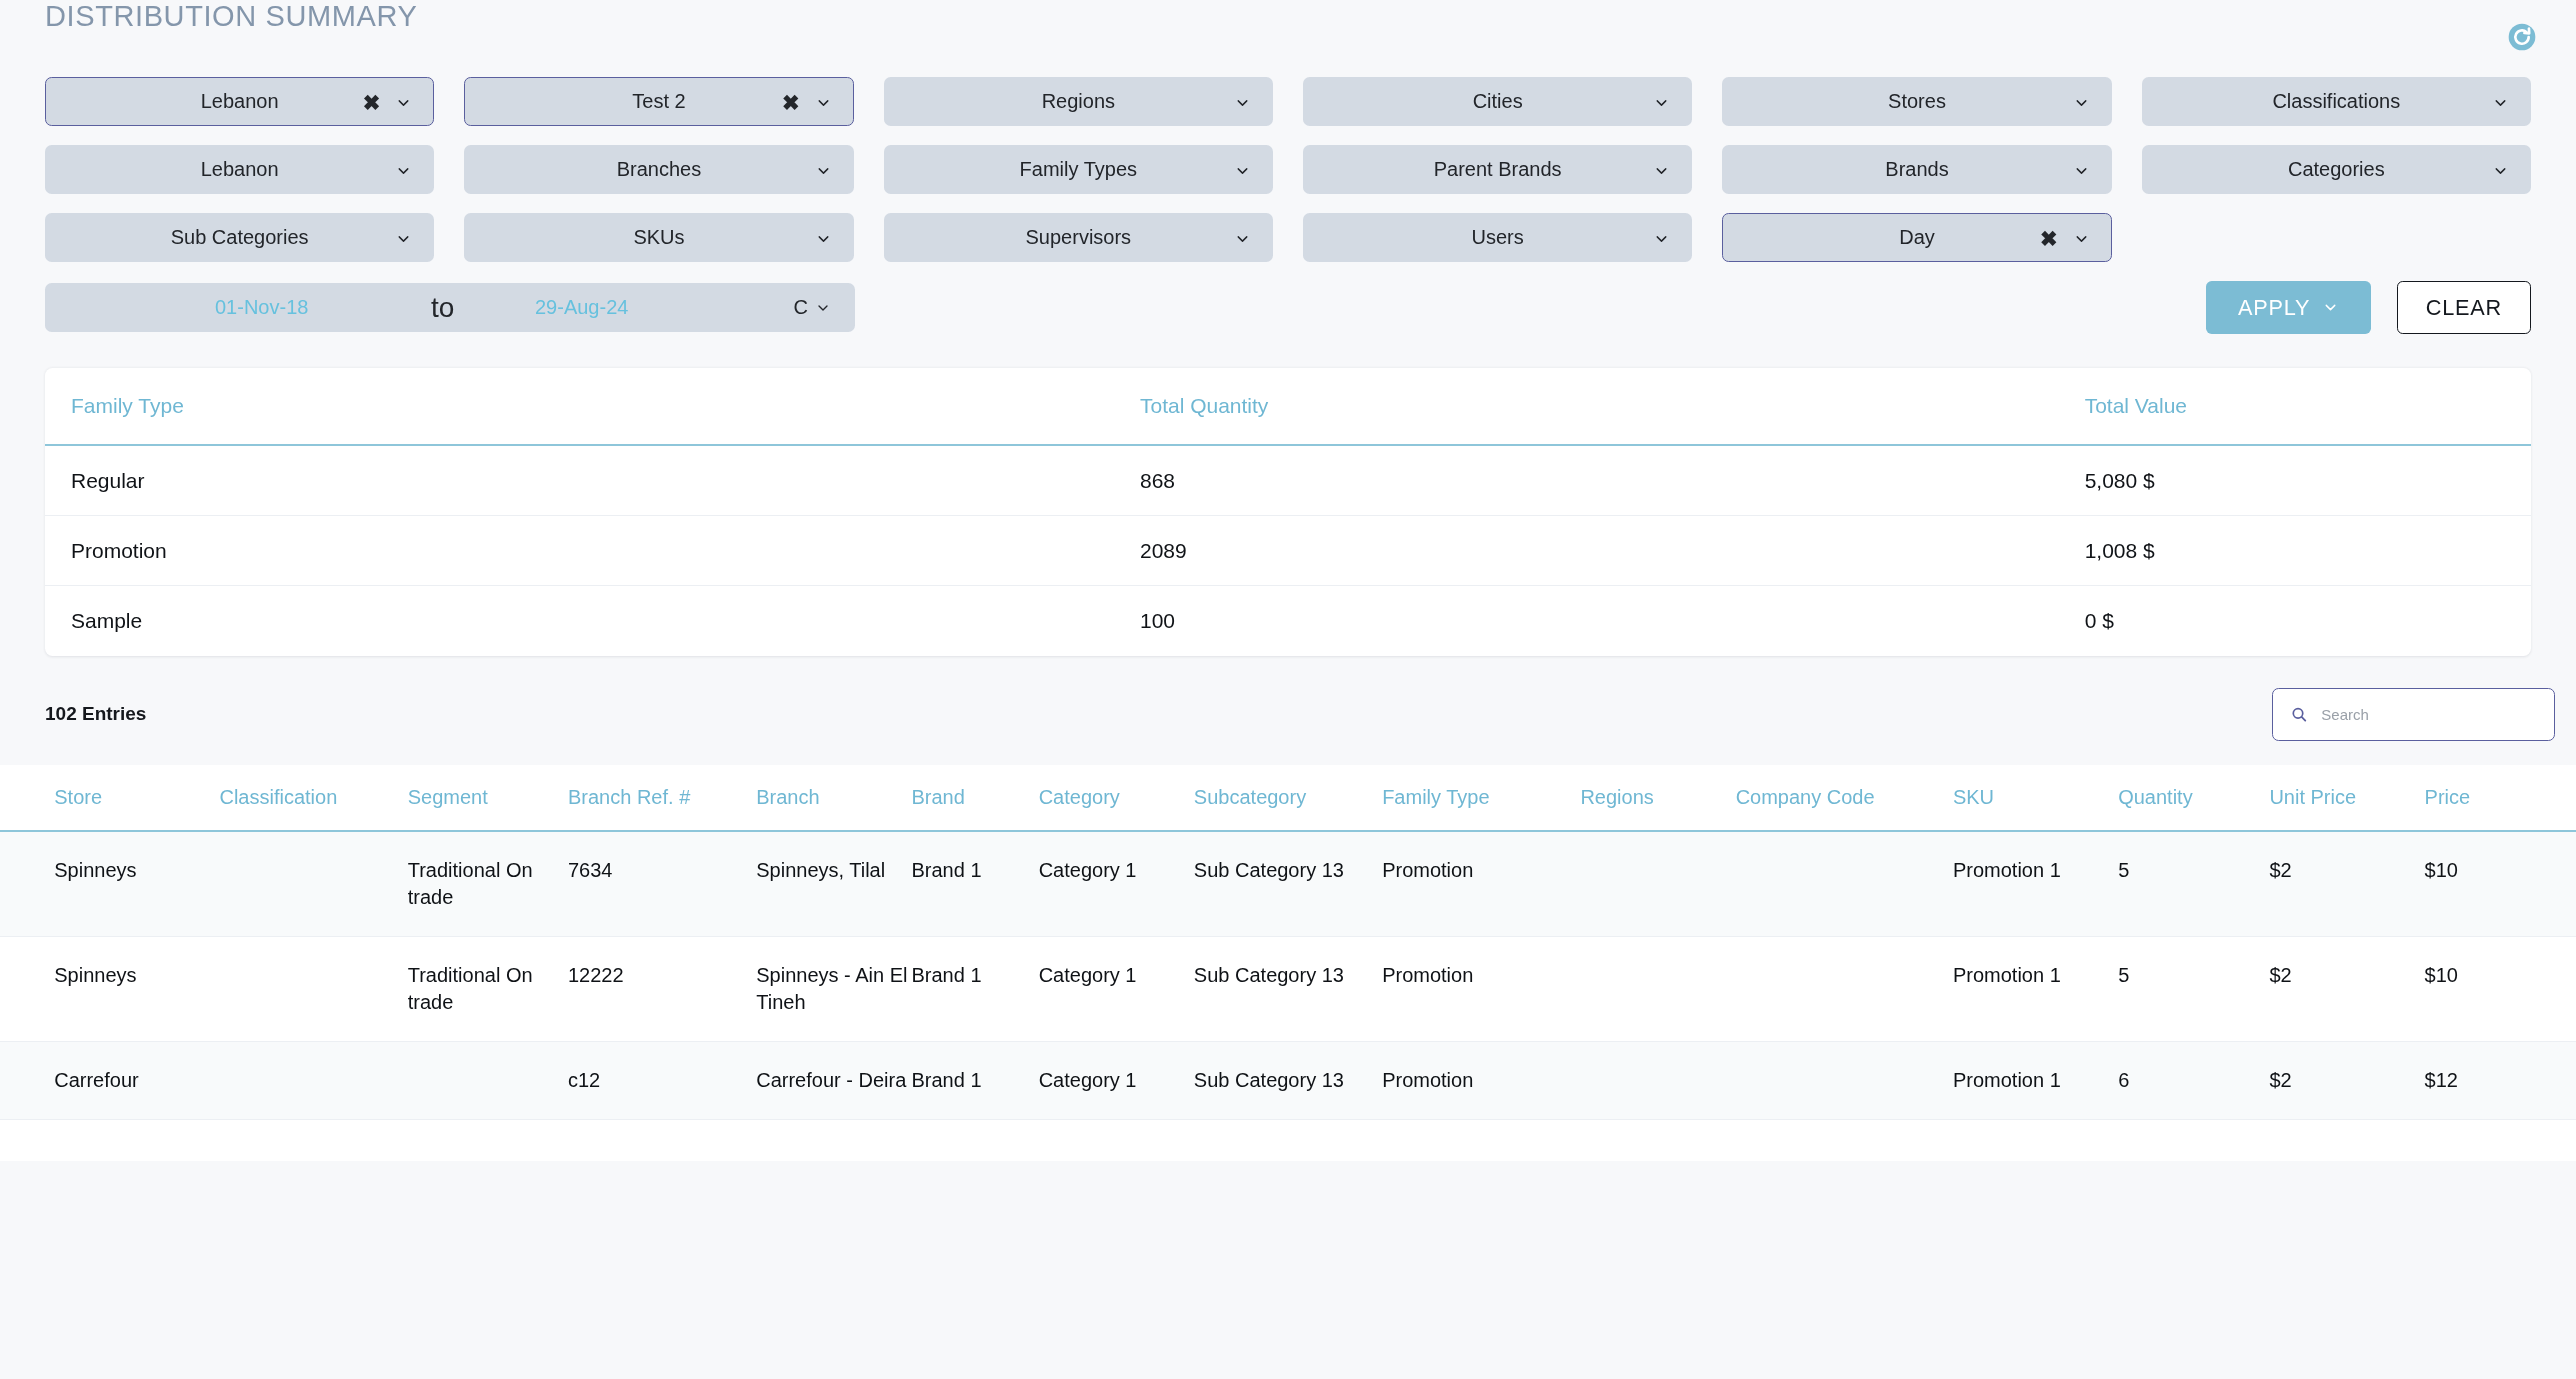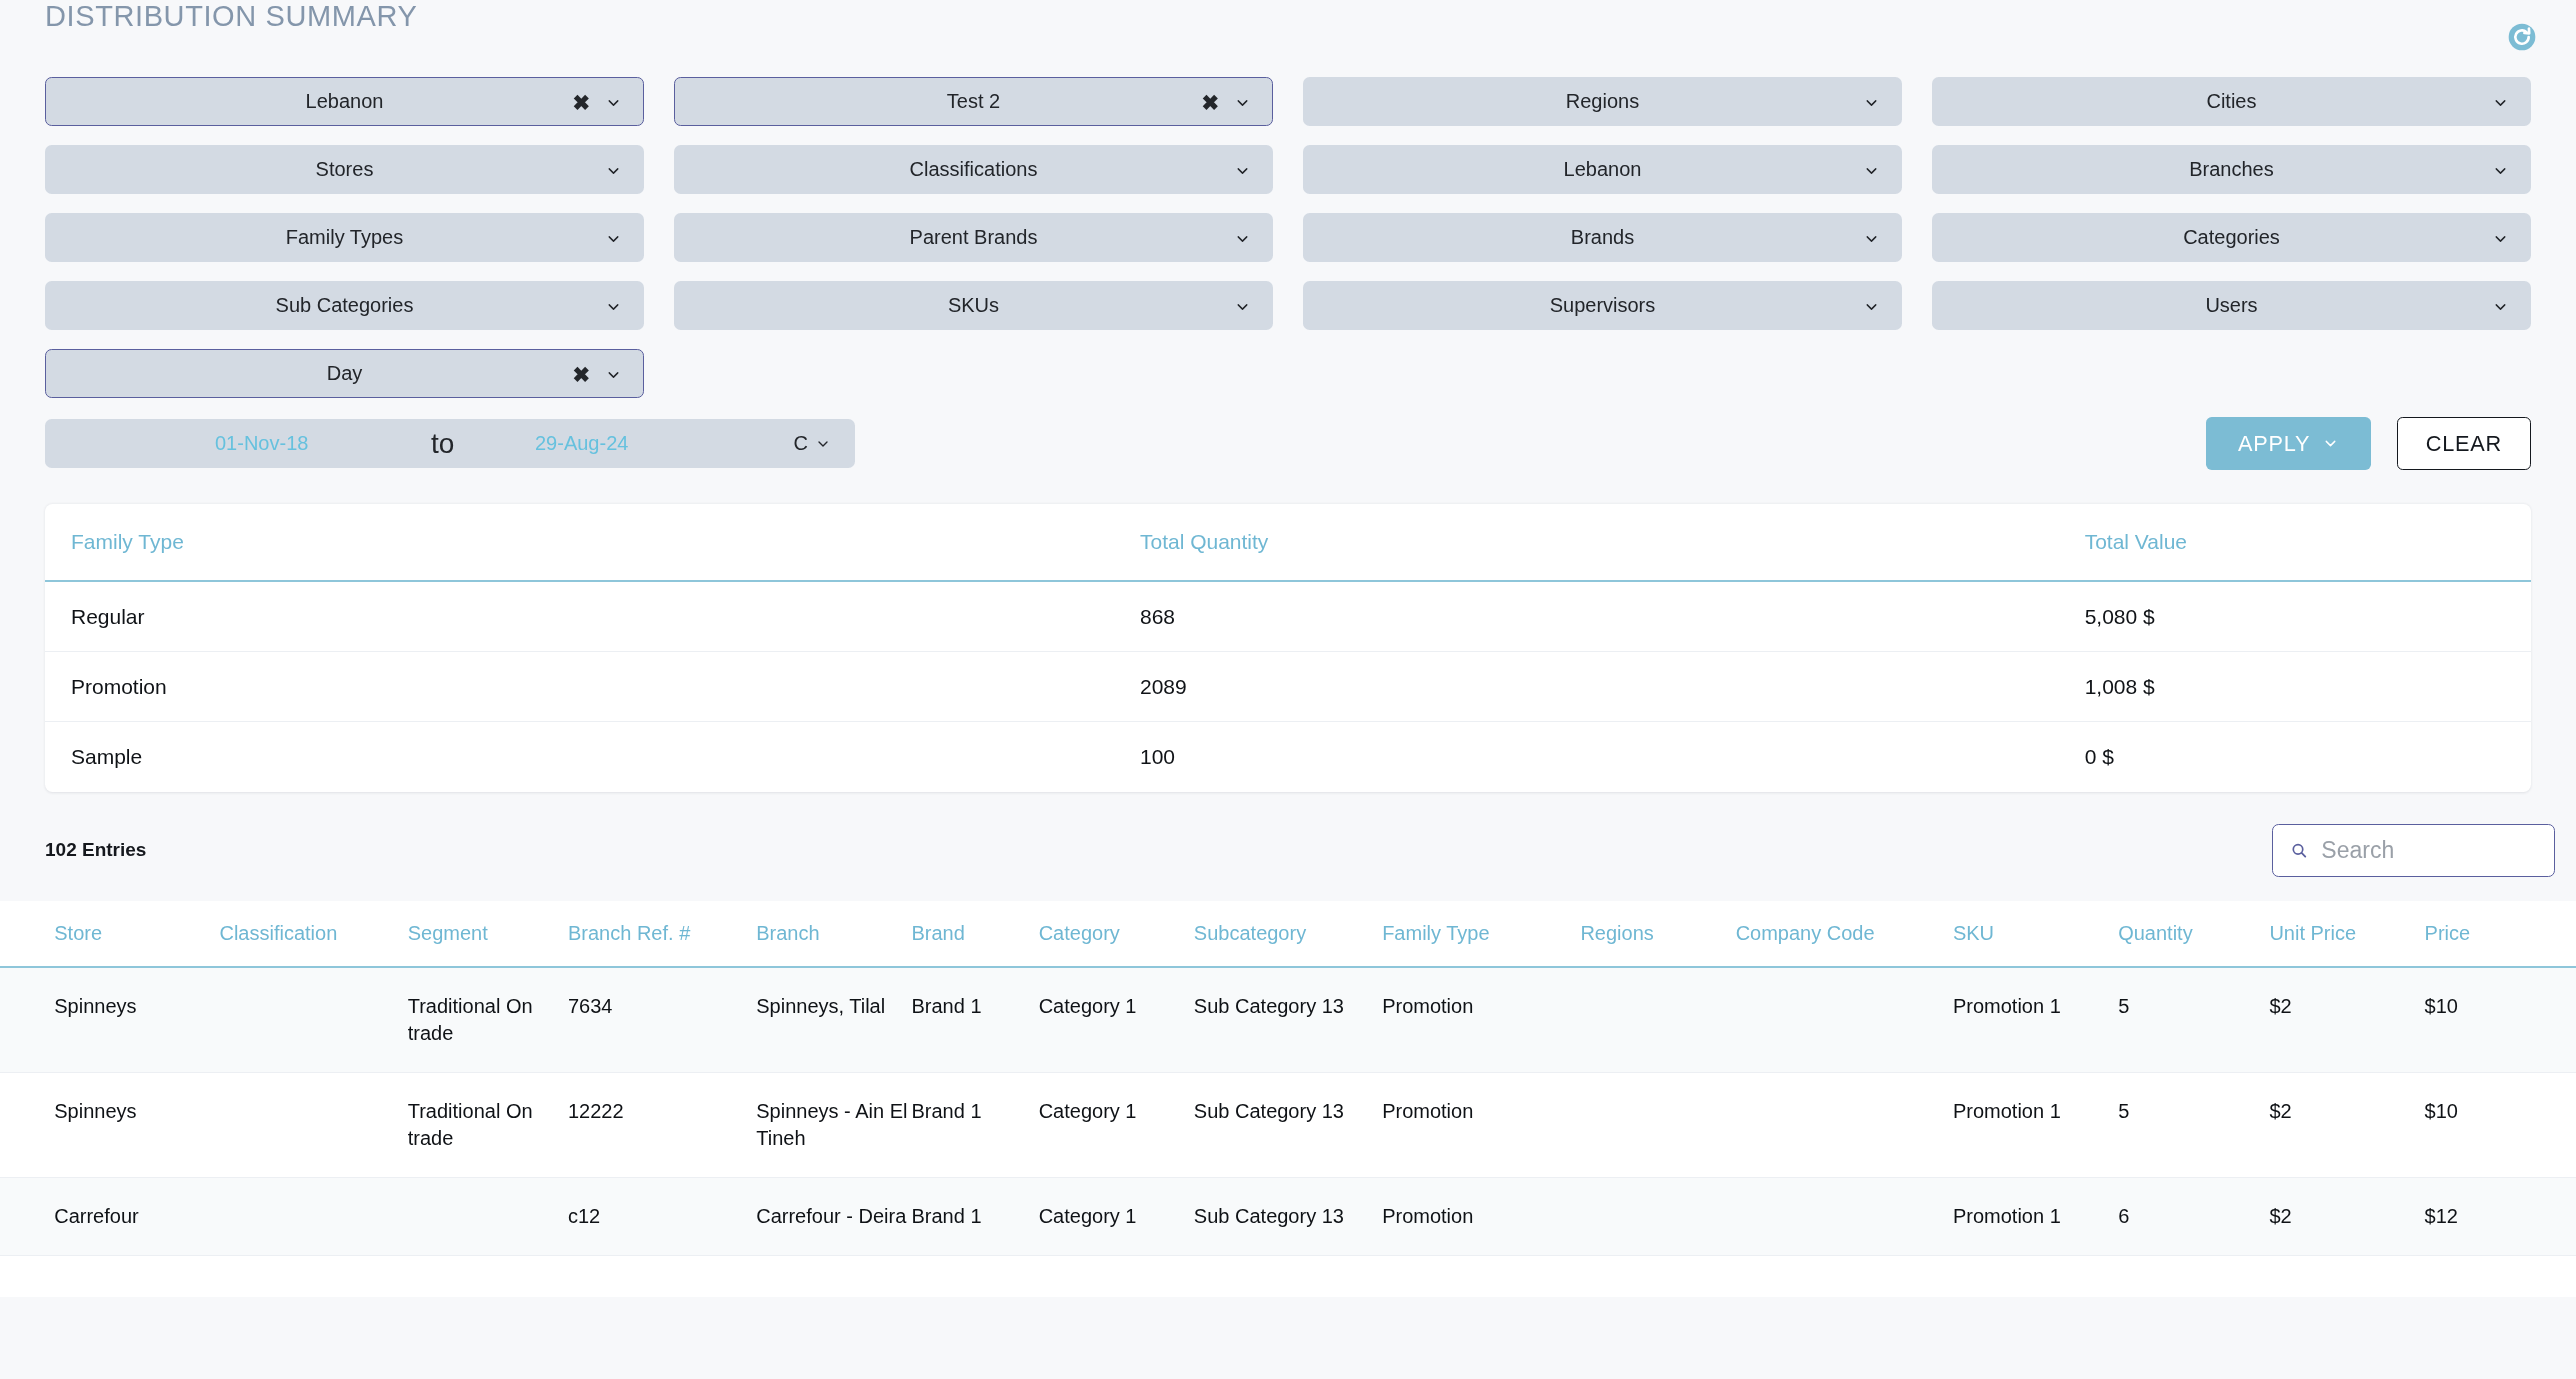--- a/index.html
+++ b/index.html
@@ -23,21 +23,21 @@
   }
   .refresh-icon {
     position: absolute; right: 38px; top: 21px;
     width: 32px; height: 32px;
   }
 
   
   .filter-bar { padding: 0 45px; }
   .filter-grid {
     display: grid;
-    grid-template-columns: repeat(4, 1fr);
+    grid-template-columns: repeat(6, 1fr);
     gap: 19px 30px;
   }
   .fsel {
     height: 49px; border-radius: 6.6px;
     background: #d3dae3; border: 0.9px solid transparent;
     display: flex; align-items: center; justify-content: center;
     position: relative; cursor: pointer;
     font-size: 20px; color: #22252a;
   }
   .fsel.active { border-color: #5a5f9e; }
@@ -125,21 +125,21 @@
     display: flex; align-items: center; justify-content: space-between;
     margin: 32px 21px 0 45px; gap: 24.5px;
   }
   .entries-count { font-size: 19px; font-weight: 700; color: #15181d; }
   .search-wrap {
     width: 283px; height: 53px; background: #fff;
     border: 0.9px solid #5a5f9e; border-radius: 6.6px;
     display: flex; align-items: center; padding: 0 17px; gap: 13px;
   }
   .search-input {
-    border: none; outline: none; font-size: 23px; color: #000000;
+    border: none; outline: none; font-size: 15px; color: #000000;
     width: 100%; font-family: "Liberation Sans", sans-serif;
     background: transparent;
   }
   .search-input::placeholder { color: #9aa0a8; }
 
   
   .data-card {
     margin: 24.5px 0 0 0; background: #ffffff;
     position: relative; overflow: hidden;
     height: 396px;

